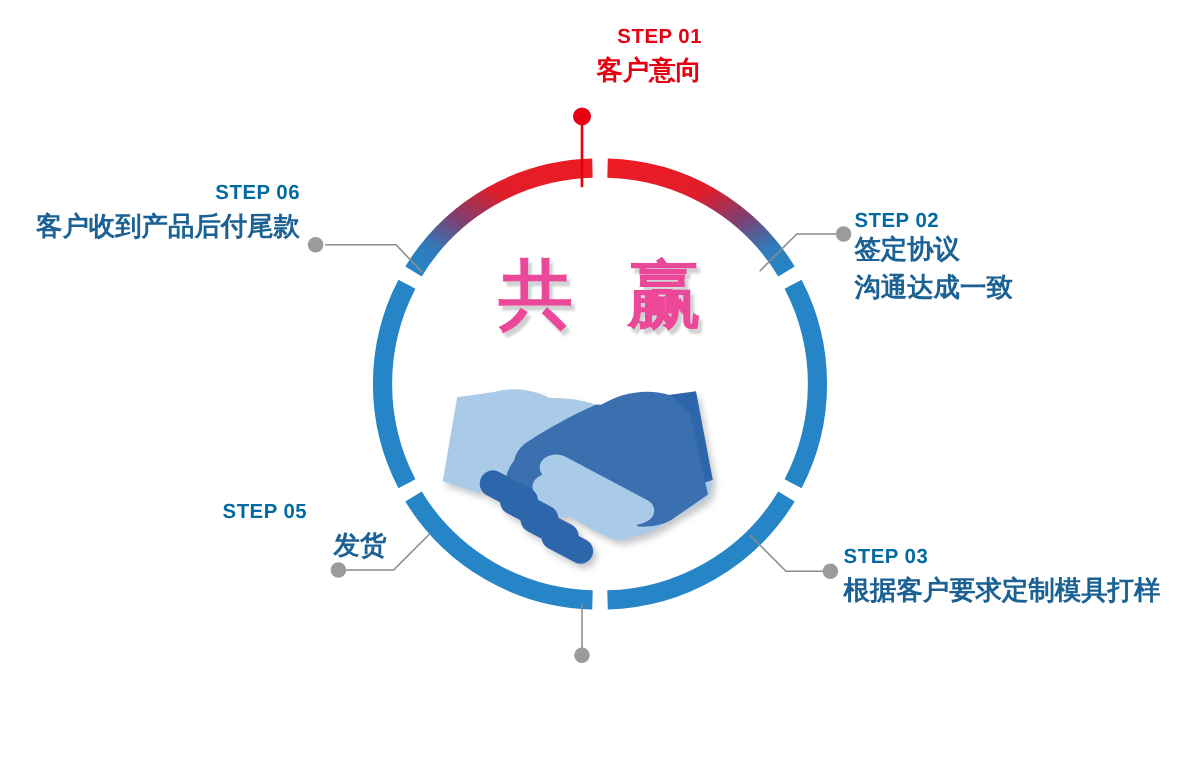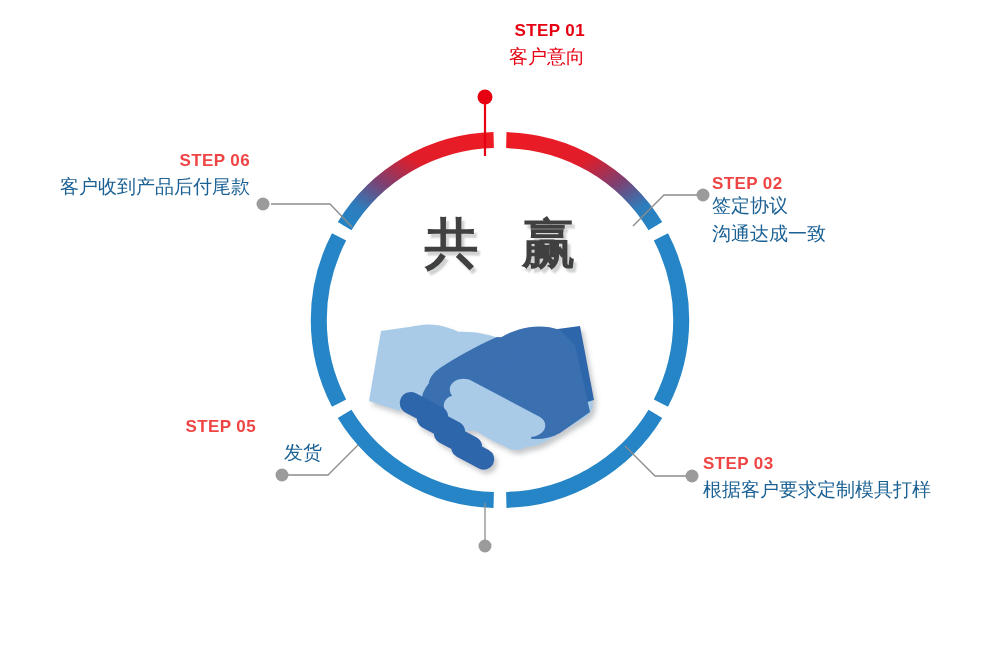--- a/index.html
+++ b/index.html
@@ -12,27 +12,27 @@
   }
   #stage{position:absolute;left:0;top:0;width:1000px;height:650px;}
   svg.layer{position:absolute;left:0;top:0;width:1000px;height:650px;}
 
   
   .step{position:absolute;}
   .step .num{
     font-size:17px;
     font-weight:600;
     letter-spacing:.4px;
-    color:#ef4444;
+    color:#0369a1;
     line-height:1.1;
     white-space:nowrap;
   }
   .step .title{
-    font-size:19px;
-    font-weight:normal;
+    font-size:22px;
+    font-weight:bold;
     color:#1b6194;
     line-height:1.28;
     white-space:nowrap;
     margin-top:4px;
   }
   .step.red .num{color:#e60012;}
   .step.red .title{color:#e60012;}
   .step.right{text-align:left;margin-top:31px;}
   .step.left{text-align:right;}
   .step.center{text-align:right;}
@@ -46,23 +46,23 @@
   #step-06{left:0px;top:152px;width:250px;}
   #step-05 .num{padding-right:66px;}
   #step-06 .num{padding-right:0px;}
 
   
   #center-word{
     position:absolute;
     left:370px;top:216px;
     width:260px;
     text-align:center;
-    font-size:54px;
+    font-size:62px;
     font-weight:bold;
-    color:#404040;
+    color:#ec4899;
     letter-spacing:14px;
     text-indent:14px;
     line-height:1;
     text-shadow:3px 4px 2px rgba(150,152,155,.45);
     font-family:"Liberation Sans","DejaVu Sans",sans-serif;
   }
 </style>
 </head>
 <body>
 

